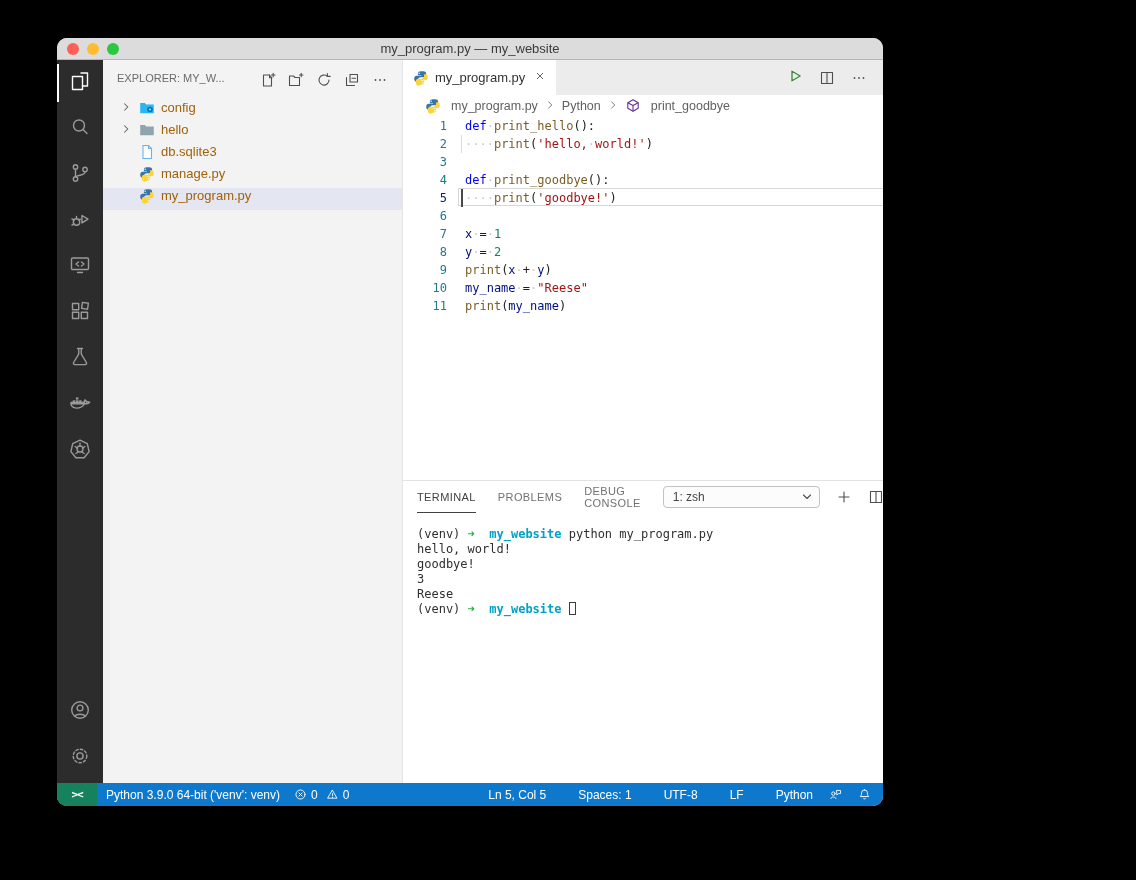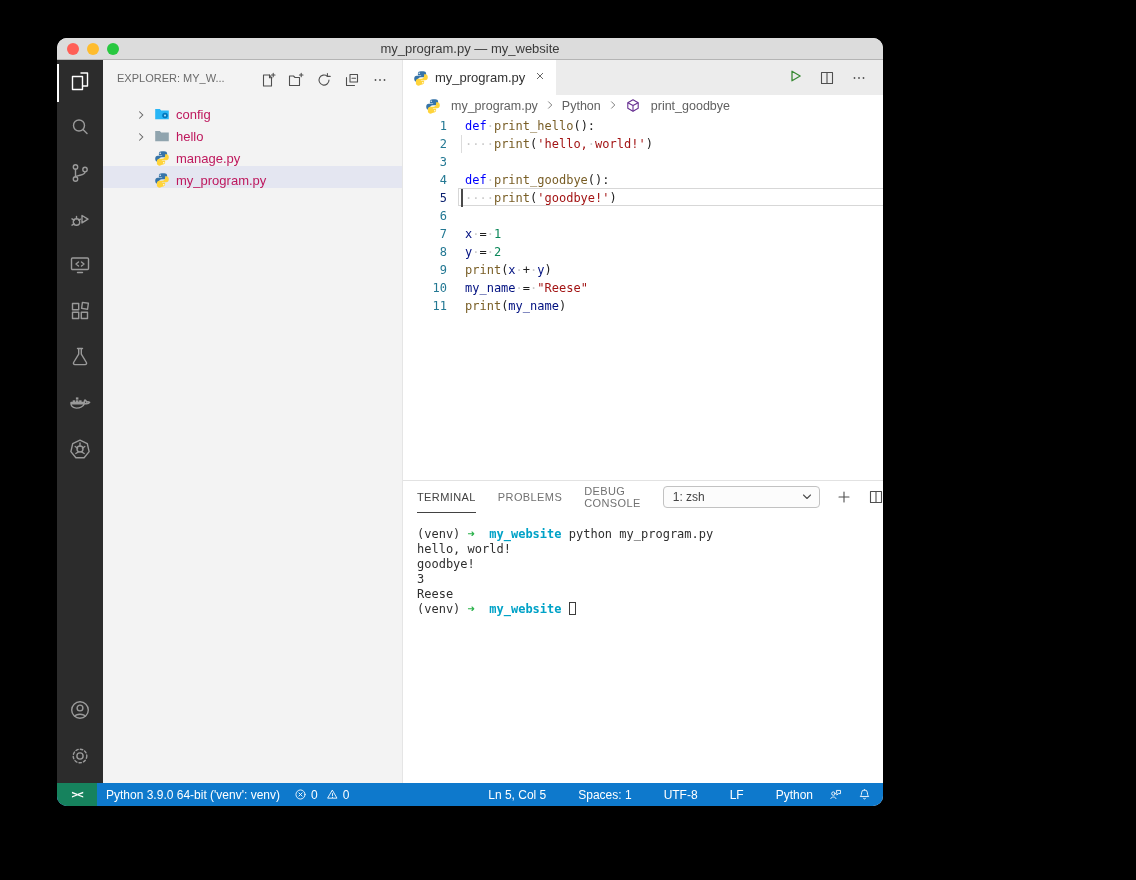--- a/index.html
+++ b/index.html
@@ -23,21 +23,21 @@
   .ab-item.active svg{stroke:#fff}
   .ab-item.active::before{content:"";position:absolute;left:0;top:4px;bottom:4px;width:2px;background:#fff}
   .ab-bottom{margin-top:auto;padding-bottom:2px}
   
   .sidebar{width:300px;background:#f3f3f3;border-right:1px solid #e5e5e5;display:flex;flex-direction:column}
   .sb-head{flex:0 0 35px;display:flex;padding:12px 14px}
   .sb-title{font-size:11px;color:#6b6b6b;white-space:nowrap}
   .sb-acts{margin-left:auto;display:flex;gap:12px;align-items:center}
   .ic16 svg{width:16px;height:16px;fill:none;stroke:#4f4f4f;stroke-width:1.1;stroke-linecap:round;stroke-linejoin:round;display:block}
   .ic16 svg .f{fill:#4f4f4f;stroke:none}
-  .tree-row{height:22px;display:flex;align-items:flex-end;padding-left:31px;font-size:13px;color:#be185d;cursor:default}
+  .tree-row{height:22px;display:flex;align-items:flex-start;padding-left:16px;font-size:13px;color:#a16207;cursor:default}
   .tree-row.sel{background:#e4e6f1}
   .tw{width:20px;flex:0 0 auto;display:flex;align-items:center}
   .tw svg{width:14px;height:14px;fill:none;stroke:#646464;stroke-width:1.2}
   .fic{width:16px;height:16px;margin-right:6px;flex:0 0 auto}
   .fic svg{width:16px;height:16px;display:block}
   
   .main{flex:1;display:flex;flex-direction:column;min-width:0;background:#fff}
   .tabbar{flex:0 0 35px;background:#ececec;display:flex;align-items:stretch}
   .tab{width:153px;background:#fff;display:flex;align-items:center;padding:0 10px;gap:6px;font-size:13px;color:#333}
   .tab .fic{margin-right:0}
@@ -244,20 +244,30 @@
                 <svg viewBox="0 0 16 16">
                   <path d="M6 4l4 4-4 4"></path>
                 </svg>
               </span>
               <span class="fic">
                 <svg viewBox="0 0 16 16">
                   <path fill="#90a4ae" d="M1.2 3h4.6l1.4 1.4h7.6v8.8H1.2z"></path>
                 </svg>
               </span>
               <span>hello</span>
+            </div>
+            <div class="tree-row">
+              <span class="tw"></span>
+              <span class="fic">
+                <svg viewBox="0 0 16 16">
+                  <path d="M4 1.5h5.5l3 3v10H4z" fill="#fff" stroke="#64b5f6" stroke-width="1.1"></path>
+                  <path d="M9.5 1.5v3h3" fill="none" stroke="#64b5f6" stroke-width="1.1"></path>
+                </svg>
+              </span>
+              <span>db.sqlite3</span>
             </div>
             <div class="tree-row">
               <span class="tw"></span>
               <span class="fic">
                 <svg viewBox="0 0 16 16">
                   <path fill="#3774a8" d="M7.9 1.3c-1.8 0-3 .8-3 2.1v1.8h3.2v.6H3.7c-1.5 0-2.5 1.2-2.5 3 0 1.8 1 3 2.5 3h1.2V9.9c0-1.5 1.3-2.7 2.9-2.7h3.1c1.2 0 2.2-1 2.2-2.2V3.4c0-1.2-1.3-2.1-2.8-2.1z"></path>
                   <circle cx="6.2" cy="3.2" r=".7" fill="#fff"></circle>
                   <path fill="#ffd43b" d="M8.1 14.7c1.8 0 3-.8 3-2.1v-1.8H7.9v-.6h4.4c1.5 0 2.5-1.2 2.5-3 0-1.8-1-3-2.5-3h-1.2v1.9c0 1.5-1.3 2.7-2.9 2.7H5.1c-1.2 0-2.2 1-2.2 2.2v2.6c0 1.2 1.3 2.1 2.8 2.1z"></path>
                   <circle cx="9.8" cy="12.8" r=".7" fill="#fff"></circle>
                 </svg>

